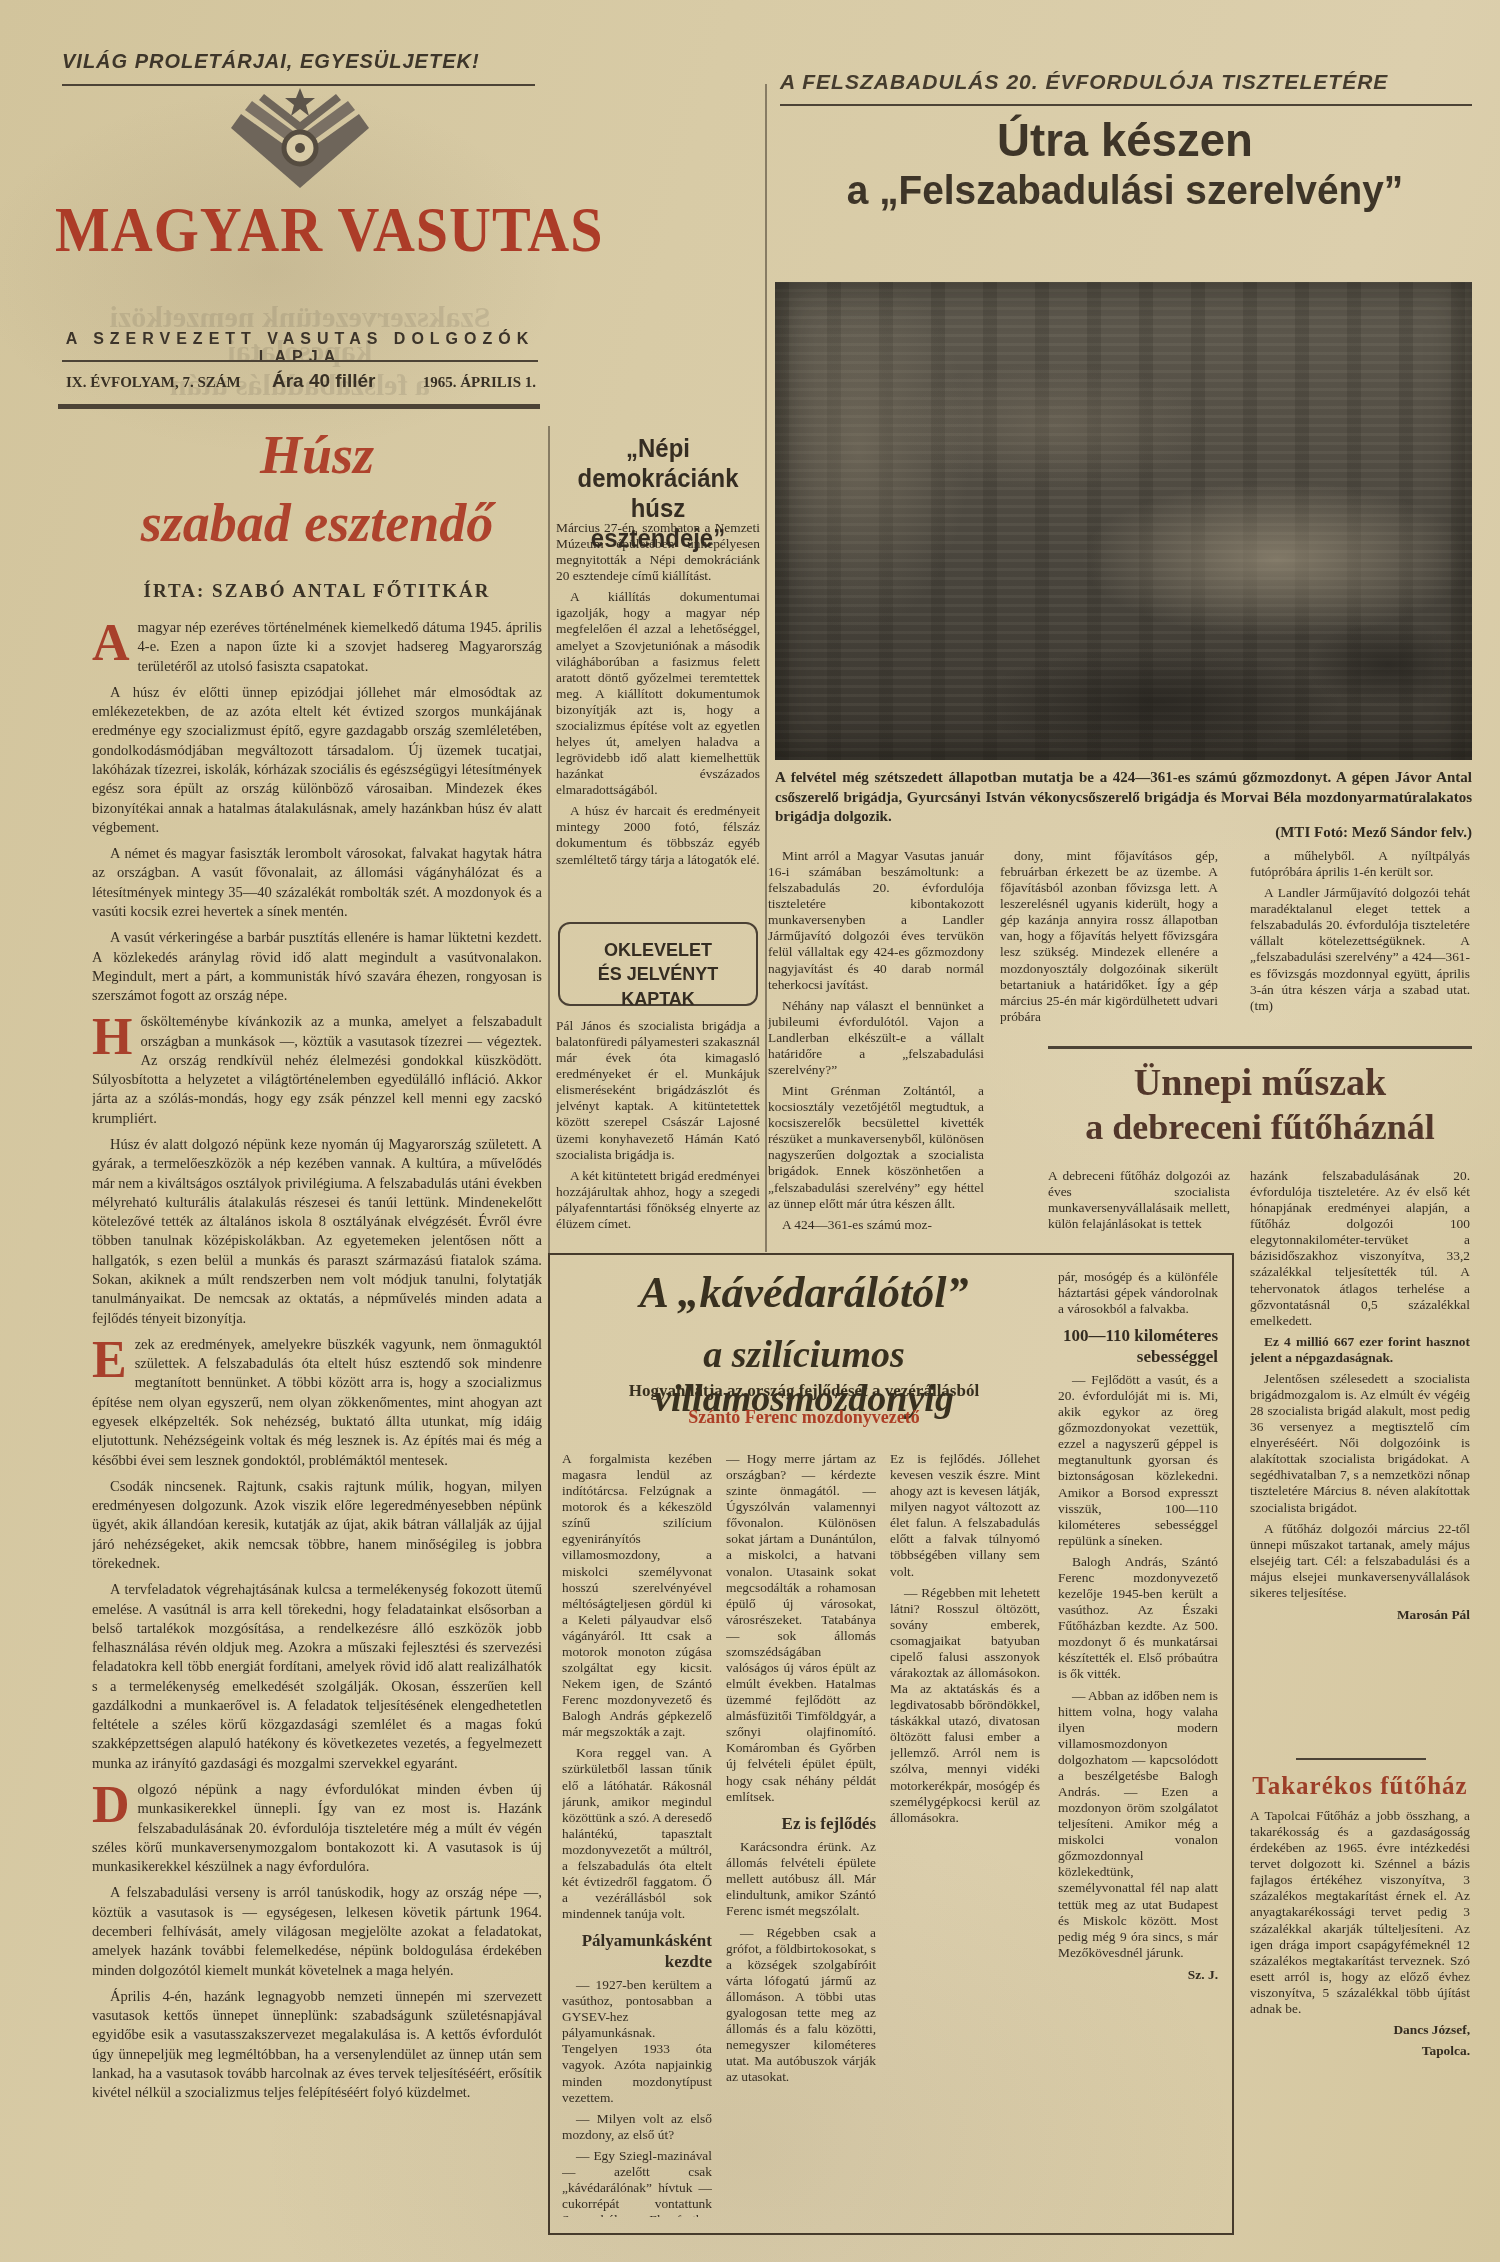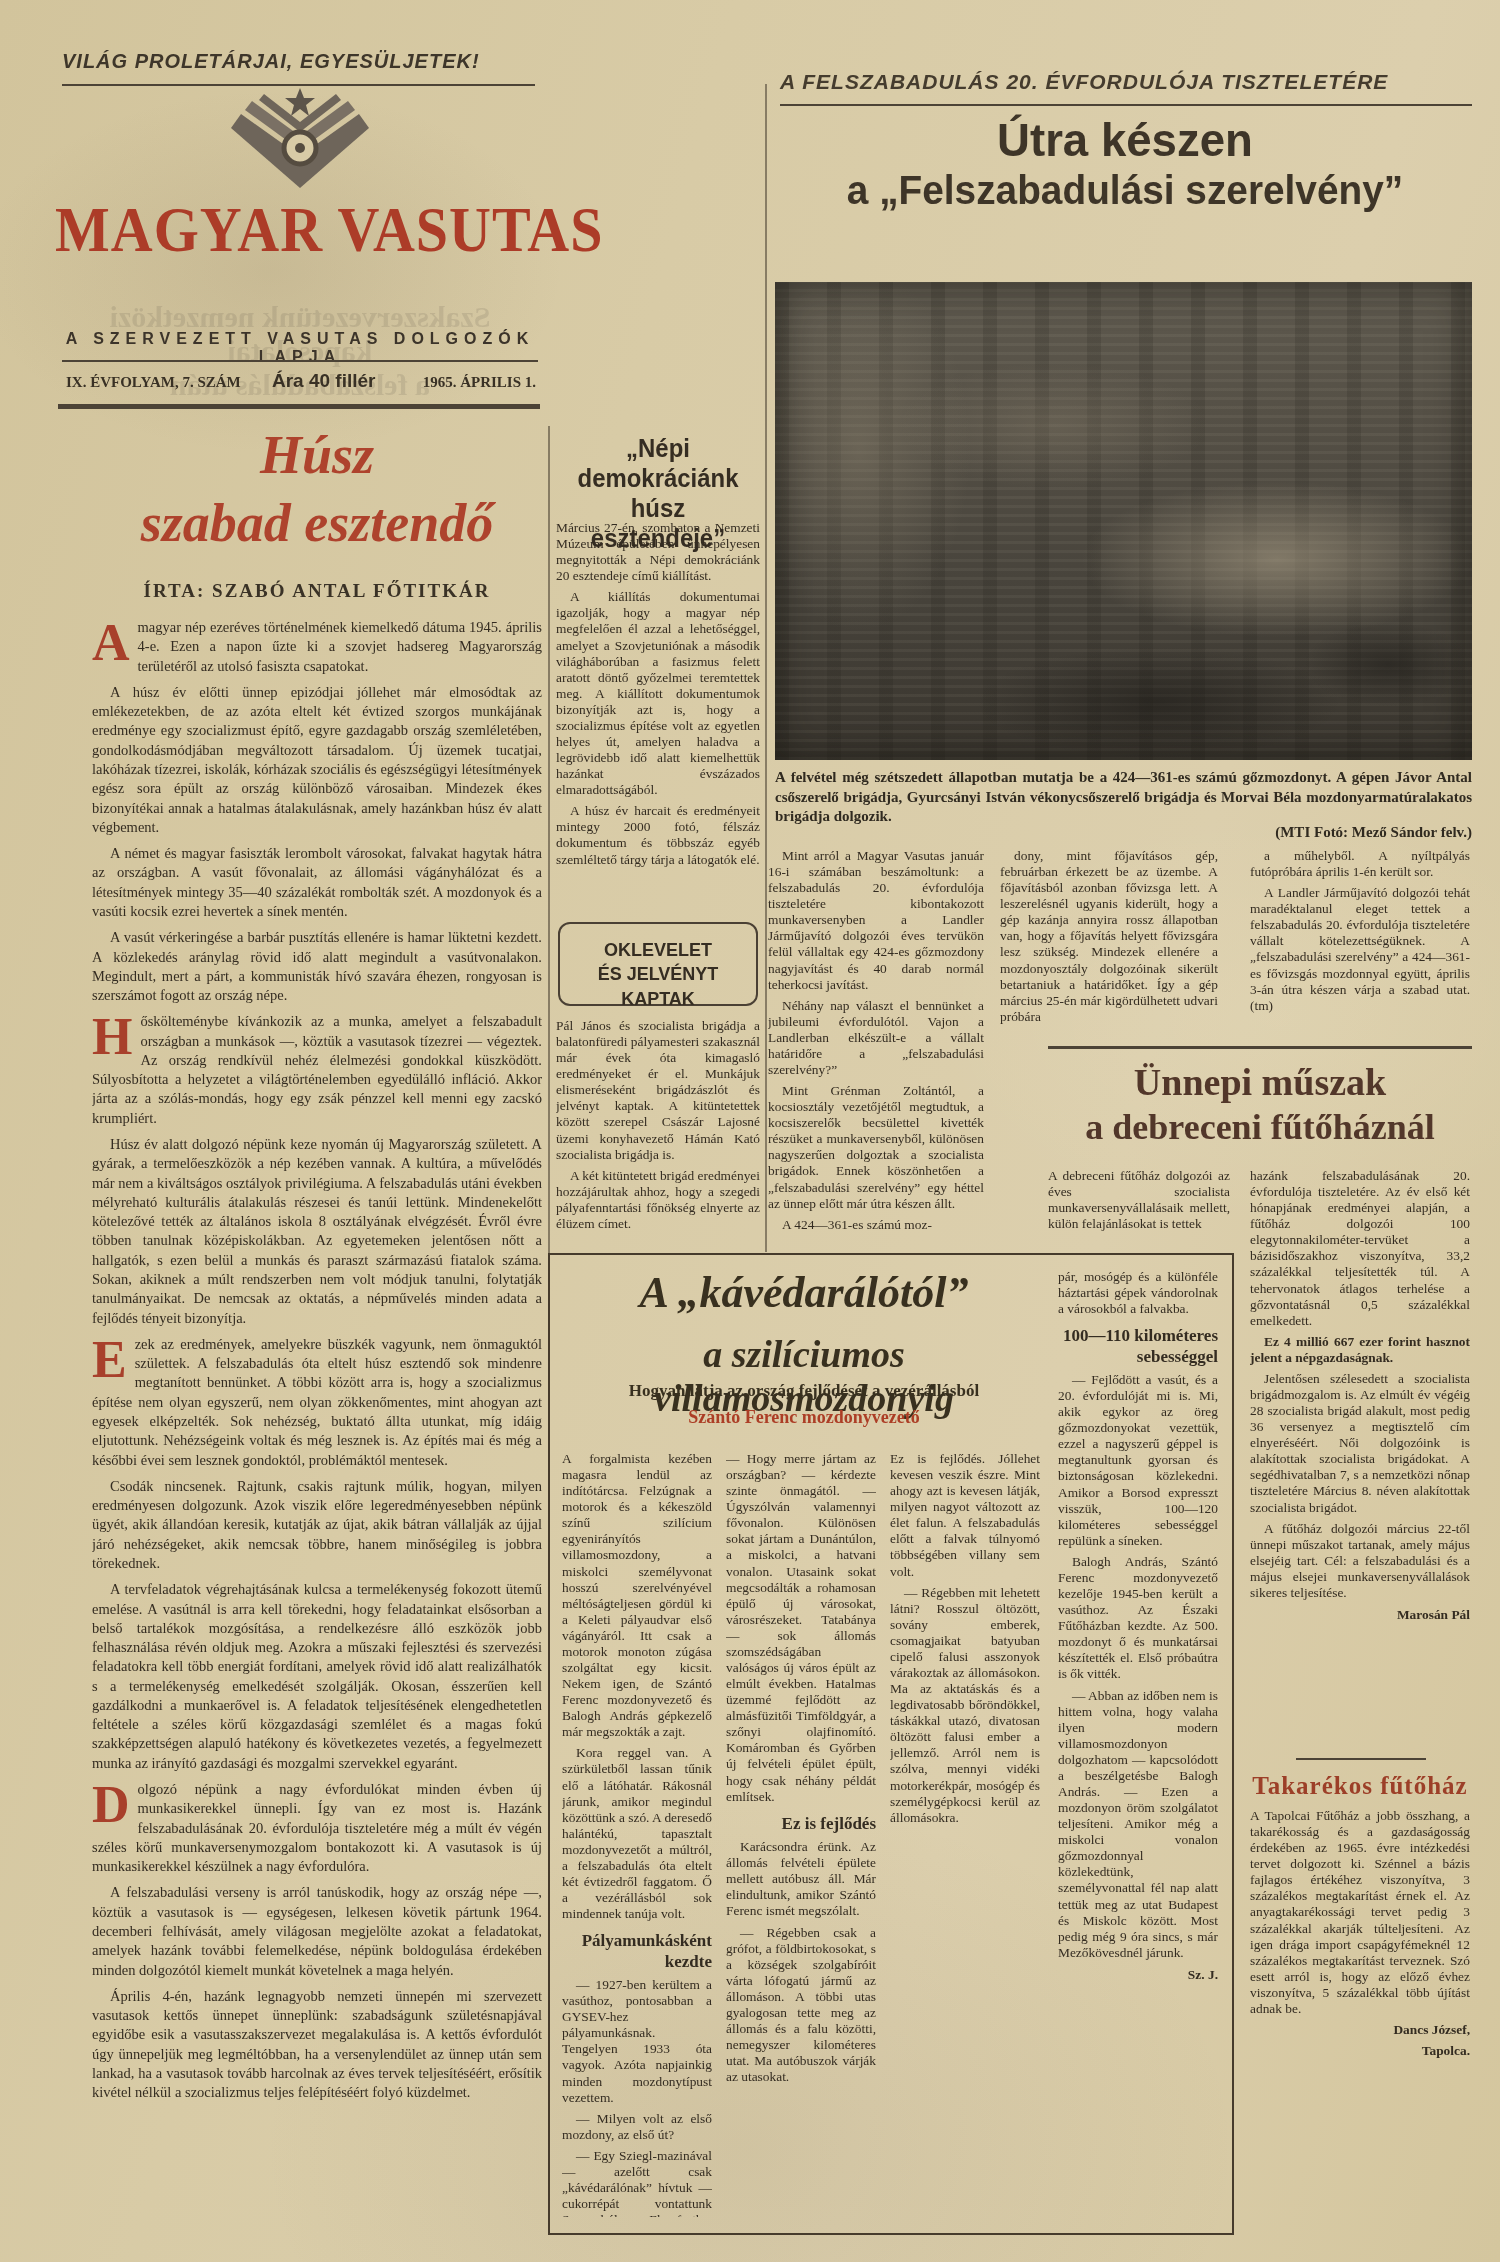--- a/index.html
+++ b/index.html
@@ -201,20 +201,20 @@
         <p>Karácsondra érünk. Az állomás felvételi épülete mellett autóbusz áll. Már elindultunk, amikor Szántó Ferenc ismét megszólalt.</p>
         <p>— Régebben csak a grófot, a földbirtokosokat, s a községek szolgabíróit várta lófogatú jármű az állomáson. A többi utas gyalogosan tette meg az állomás és a falu közötti, nemegyszer kilométeres utat. Ma autóbuszok várják az utasokat.</p>
       </div>
     <div class="abs bt clip" style="left:340px;top:196px;width:150px;height:766px;">
         <p class="noind">Ez is fejlődés. Jóllehet kevesen veszik észre. Mint ahogy azt is kevesen látják, milyen nagyot változott az élet falun. A felszabadulás előtt a falvak túlnyomó többségében villany sem volt.</p>
         <p>— Régebben mit lehetett látni? Rosszul öltözött, sovány emberek, csomagjaikat batyuban cipelő falusi asszonyok várakoztak az állomásokon. Ma az aktatáskás és a legdivatosabb bőröndökkel, táskákkal utazó, divatosan öltözött falusi ember a jellemző. Arról nem is szólva, mennyi vidéki motorkerékpár, mosógép és személygépkocsi kerül az állomásokra.</p>
       </div>
     <div class="abs bt clip" style="left:508px;top:14px;width:160px;height:948px;">
         <p class="noind">pár, mosógép és a különféle háztartási gépek vándorolnak a városokból a falvakba.</p>
         <p class="sh">100—110 kilométeres sebességgel</p>
-        <p>— Fejlődött a vasút, és a 20. évfordulóját mi is. Mi, akik egykor az öreg gőzmozdonyokat vezettük, ezzel a nagyszerű géppel is megtanultunk gyorsan és biztonságosan közlekedni. Amikor a Borsod expresszt visszük, 100—120 kilométeres sebességgel repülünk a síneken.</p>
+        <p>— Fejlődött a vasút, és a 20. évfordulóját mi is. Mi, akik egykor az öreg gőzmozdonyokat vezettük, ezzel a nagyszerű géppel is megtanultunk gyorsan és biztonságosan közlekedni. Amikor a Borsod expresszt visszük, 100—110 kilométeres sebességgel repülünk a síneken.</p>
         <p>Balogh András, Szántó Ferenc mozdonyvezető kezelője 1945-ben került a vasúthoz. Az Északi Fűtőházban kezdte. Az 500. mozdonyt ő és munkatársai készítették el. Első próbaútra is ők vitték.</p>
         <p>— Abban az időben nem is hittem volna, hogy valaha ilyen modern villamosmozdonyon dolgozhatom — kapcsolódott a beszélgetésbe Balogh András. — Ezen a mozdonyon öröm szolgálatot teljesíteni. Amikor még a miskolci vonalon gőzmozdonnyal közlekedtünk, személyvonattal fél nap alatt tettük meg az utat Budapest és Miskolc között. Most pedig még 9 óra sincs, s már Mezőkövesdnél járunk.</p>
         <p class="sig">Sz. J.</p>
       </div>
   </div>
 
 </div>
 
 </body></html>

